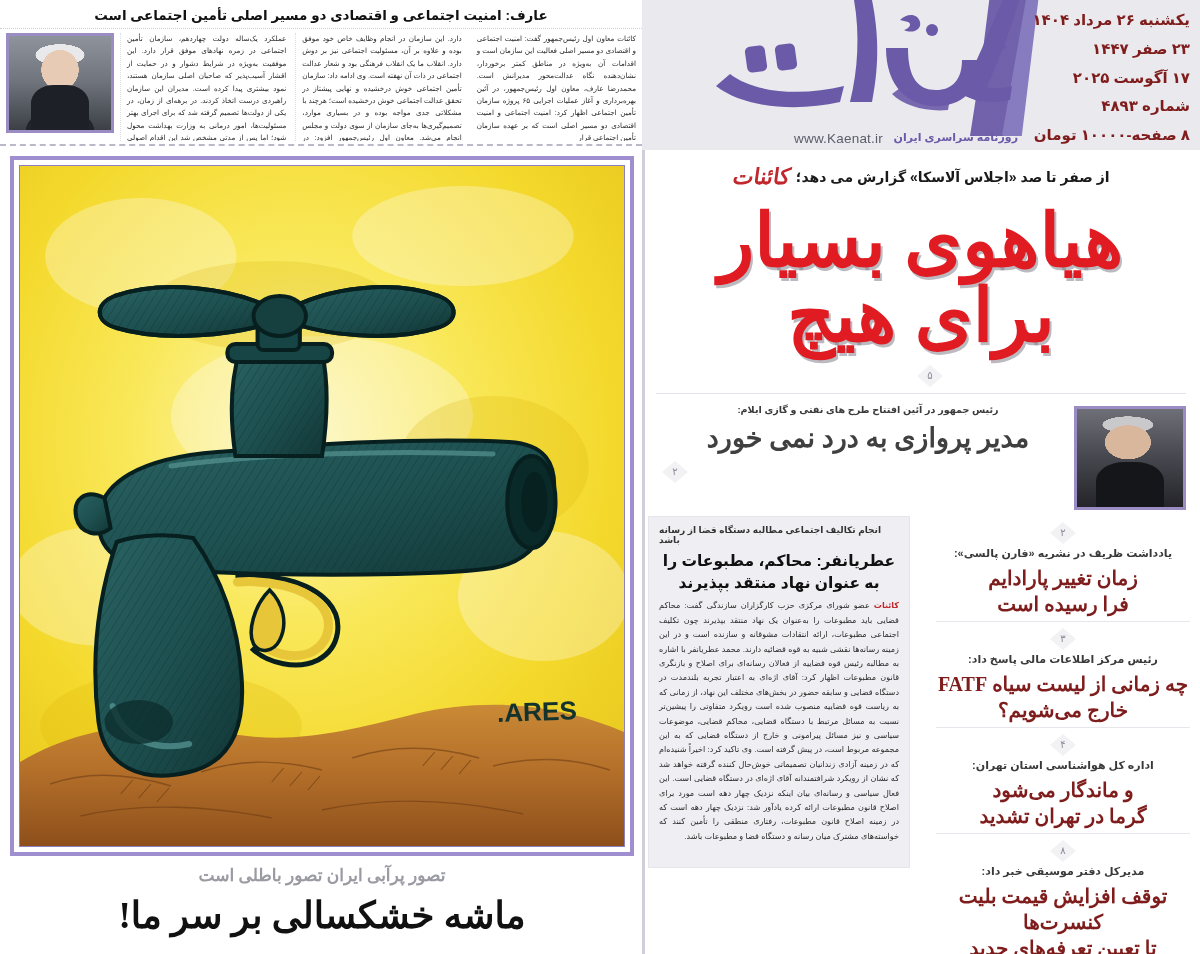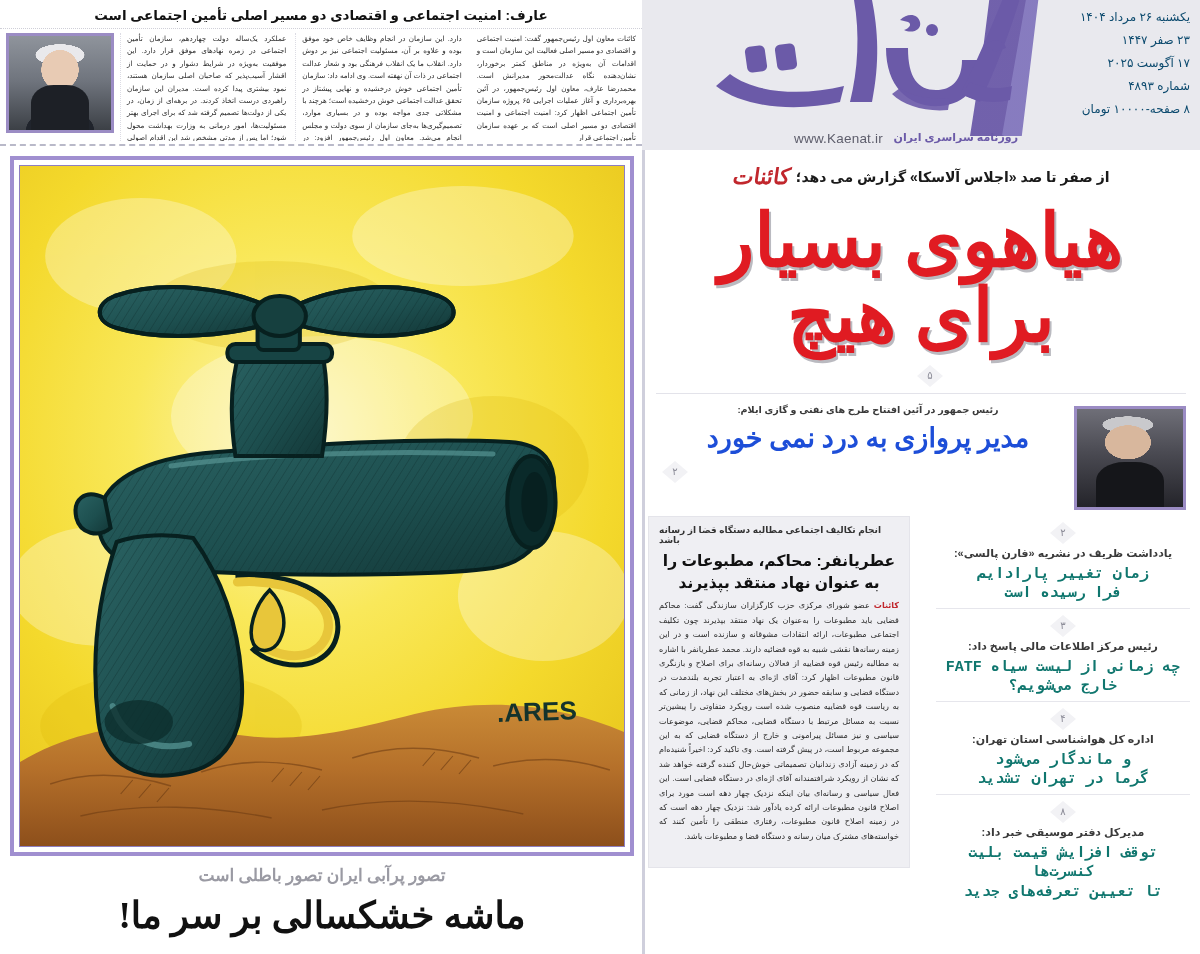--- a/index.html
+++ b/index.html
@@ -48,22 +48,22 @@
 
   
   .masthead {
     position: absolute; right: 0; top: 0; width: 558px; height: 150px;
     background: #e9e9ee;
     overflow: hidden;
   }
   .masthead-inner { position:absolute; inset:0; }
   .date-box {
     position: absolute; right: 6px; top: 6px; width: 168px;
-    text-align: right; direction: rtl; color: #0c4a6e;
-    font-size: 12px; font-weight: normal; line-height: 1.92;
+    text-align: right; direction: rtl; color: #7f1d1d;
+    font-size: 15px; font-weight: bold; line-height: 1.92;
     z-index: 4; padding-right:4px;
   }
   .date-box div { white-space: nowrap; }
   .logo-wrap {
     position: absolute; right: 176px; top: -10px; width: 320px; height: 140px; z-index: 3;
   }
   .logo-wrap svg { width:100%; height:100%; display:block; }
   .logo-ribbon {
     position:absolute; right:160px; top:-14px; width:70px; height:150px; z-index:2;
     background: linear-gradient(100deg, #6b5aa8 0 60%, #8276bd 61% 100%);
@@ -107,21 +107,21 @@
     background: #f2f2f5;
     clip-path: polygon(50% 0,100% 50%,50% 100%,0 50%);
   }
 
   .story2 {
     display:flex; flex-direction:row-reverse; align-items:flex-start;
     border-top: 1px solid #e3e3ea; margin: 6px 14px 0 14px; padding-top: 10px;
   }
   .story2-text { flex:1; direction:rtl; text-align:center; padding-left:6px; }
   .story2-over { font-size: 9.6px; color:#3a3a3a; font-weight:bold; margin-bottom: 7px; }
-  .story2-title { font-size: 27px; font-weight:bold; color:#1d4ed8; line-height:1.22; font-family:"Liberation Serif", serif; }
+  .story2-title { font-size: 27px; font-weight:bold; color:#404040; line-height:1.22; font-family:"Liberation Serif", serif; }
   .story2-photo {
     flex:0 0 112px; width:112px; height:104px; border:3px solid #9b8cc4;
     background:#c9c9d4; position:relative; overflow:hidden; margin-top:2px;
   }
   .portrait-b { position:absolute; inset:0; background:
       radial-gradient(ellipse 30% 24% at 48% 34%, #d8b79d 0 72%, transparent 73%),
       radial-gradient(ellipse 34% 12% at 48% 16%, #c9c9cc 0 70%, transparent 71%),
       linear-gradient(180deg,#6f6f78 0%, #4a4a52 45%, #24242a 100%);
   }
   .portrait-b::after{ content:""; position:absolute; left:18%; top:54%; width:64%; height:46%; background:#15161a; border-radius:42% 42% 0 0;}
@@ -136,21 +136,21 @@
   .gb-over { font-size: 9px; color:#333; text-align:left; font-weight:bold; margin-bottom:5px; }
   .gb-title { font-size: 15.5px; font-weight:bold; color:#111; text-align:center; line-height:1.4; margin-bottom:6px; }
   .gb-body { font-size: 8.1px; line-height:1.78; color:#2c2c2c; text-align:justify; }
   .gb-body .lead { color:#c1272d; font-weight:bold; }
 
   
   .briefs { flex:1; padding: 0 10px 0 14px; direction:rtl; }
   .brief { text-align:center; padding: 2px 0 0 0; }
   .brief + .brief { border-top: 1px solid #e6e6ec; margin-top: 4px; }
   .brief-over { font-size: 11px; color:#3a3a3a; font-weight:bold; margin: 3px 0 5px 0; }
-  .brief-title { font-size: 15px; font-weight:bold; color:#0f766e; line-height:1.3; font-family:Liberation Mono, monospace; }
+  .brief-title { font-size: 20px; font-weight:bold; color:#7f1d1d; line-height:1.3; font-family:Liberation Serif, serif; }
 
   
   .cartoon-panel {
     position:absolute; left:0; top:150px; width:642px; height:804px;
     padding: 6px 8px 0 10px; background:#fff;
   }
   .cartoon-frame {
     position:relative; width:624px; height:700px;
     border: 4px solid #a08fd0; padding: 5px; background:#fff;
   }

